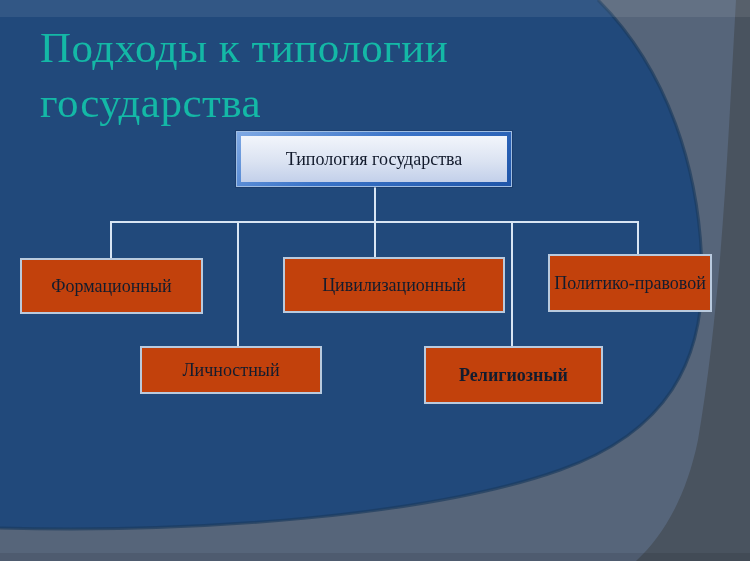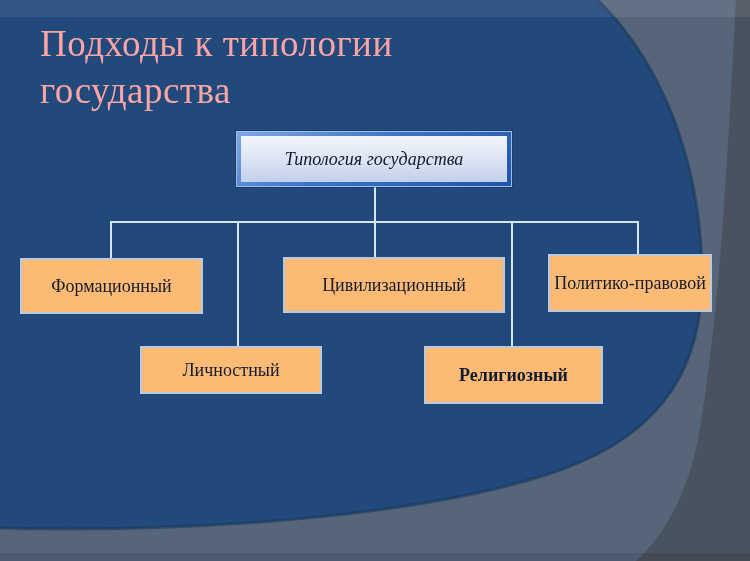--- a/index.html
+++ b/index.html
@@ -5,43 +5,42 @@
   html,body{margin:0;padding:0;background:#222;}
   .slide{
     position:relative;
     width:750px;height:561px;
     overflow:hidden;
     font-family:"Liberation Serif","DejaVu Serif",serif;
   }
   .bg-svg{position:absolute;left:0;top:0;width:750px;height:561px;display:block;}
   .title{
     position:absolute;left:40px;top:20px;width:470px;
-    font-size:37px;line-height:1.28;color:#fca5a5;
+    font-size:43px;line-height:1.28;color:#14b8a6;
     letter-spacing:0.5px;
   }
   
   .root-box{
     position:absolute;left:236px;top:131px;width:276px;height:56px;
     box-sizing:border-box;
     background:linear-gradient(150deg,#7fa9e4 0%,#3b74c8 45%,#1f55a8 100%);
     border:1px solid #9fbde2;
     padding:4px;
     box-shadow:0 0 0 1px rgba(20,40,80,.35);
-    font-style:italic;
   }
   .root-inner{
     width:100%;height:100%;
     background:linear-gradient(#f2f5fb 0%,#dbe3f2 55%,#c3d0ea 100%);
     display:flex;align-items:center;justify-content:center;
     font-size:18px;color:#121a2c;
   }
   
   .node{
     position:absolute;box-sizing:border-box;
-    background:#fdba74;
+    background:#c2410c;
     border:2px solid #b9cade;
     display:flex;align-items:center;justify-content:center;
     font-size:18px;color:#131c2e;
   }
   .node-form{left:20px;top:258px;width:183px;height:56px;}
   .node-civ{left:283px;top:257px;width:222px;height:56px;}
   .node-pol{left:548px;top:254px;width:164px;height:58px;}
   .node-lich{left:140px;top:346px;width:182px;height:48px;}
   .node-rel{left:424px;top:346px;width:179px;height:58px;font-weight:bold;}
   

